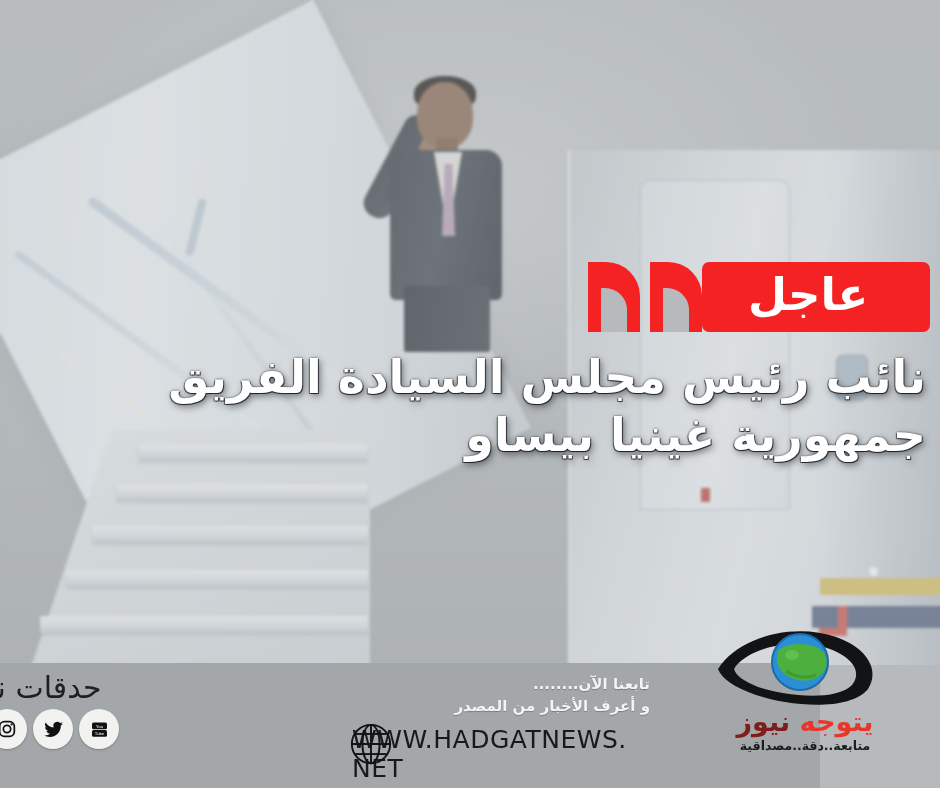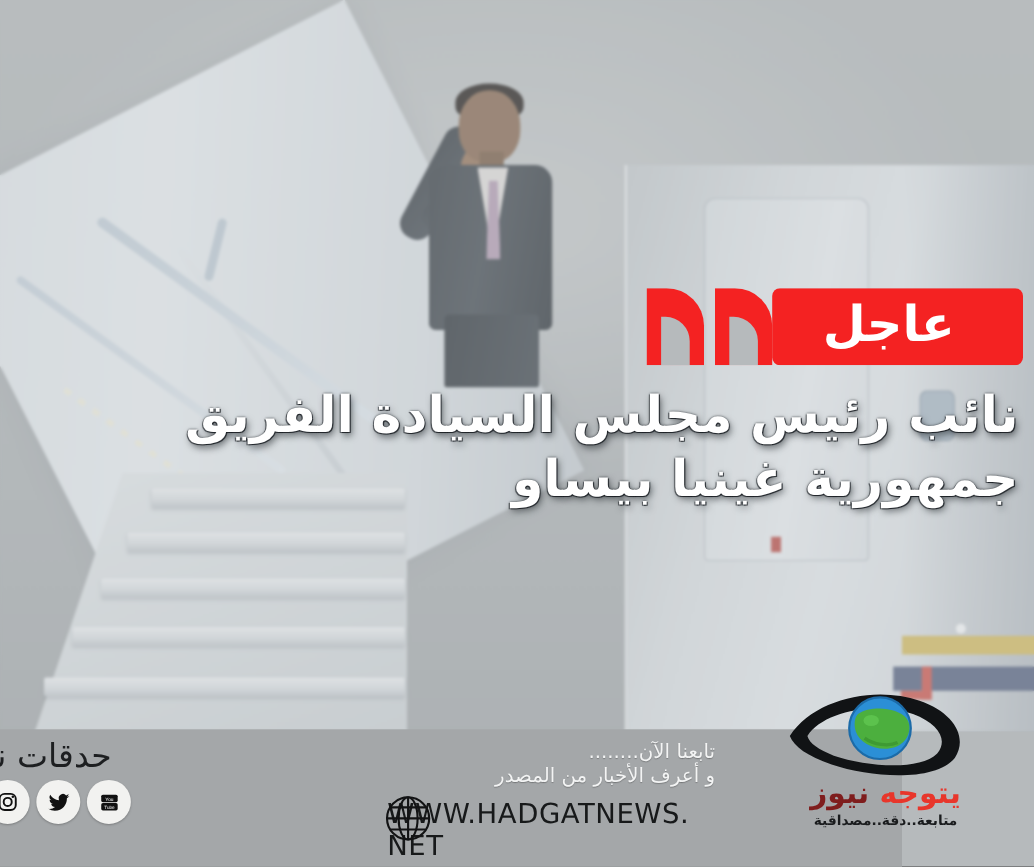--- a/index.html
+++ b/index.html
@@ -251,21 +251,21 @@
     background:#f2f2f0;
     display:flex;align-items:center;justify-content:center;
     box-shadow:0 1px 2px rgba(0,0,0,.25);
   }
   .soc svg{display:block;}
 
   .f-center{
     position:absolute;left:330px;top:10px;width:320px;text-align:right;direction:rtl;
   }
   .f-follow{
-    color:#f3f4f4;font-size:18px;line-height:22px;font-weight:normal;
+    color:#f3f4f4;font-size:15px;line-height:22px;font-weight:bold;
     text-shadow:0 1px 1px rgba(0,0,0,.25);
   }
   .f-url-wrap{
     position:relative;margin-top:8px;direction:ltr;text-align:left;
     display:flex;align-items:center;
   }
   .globe-icon{
     position:absolute;left:18px;top:-4px;width:46px;height:46px;
   }
   .f-url{

